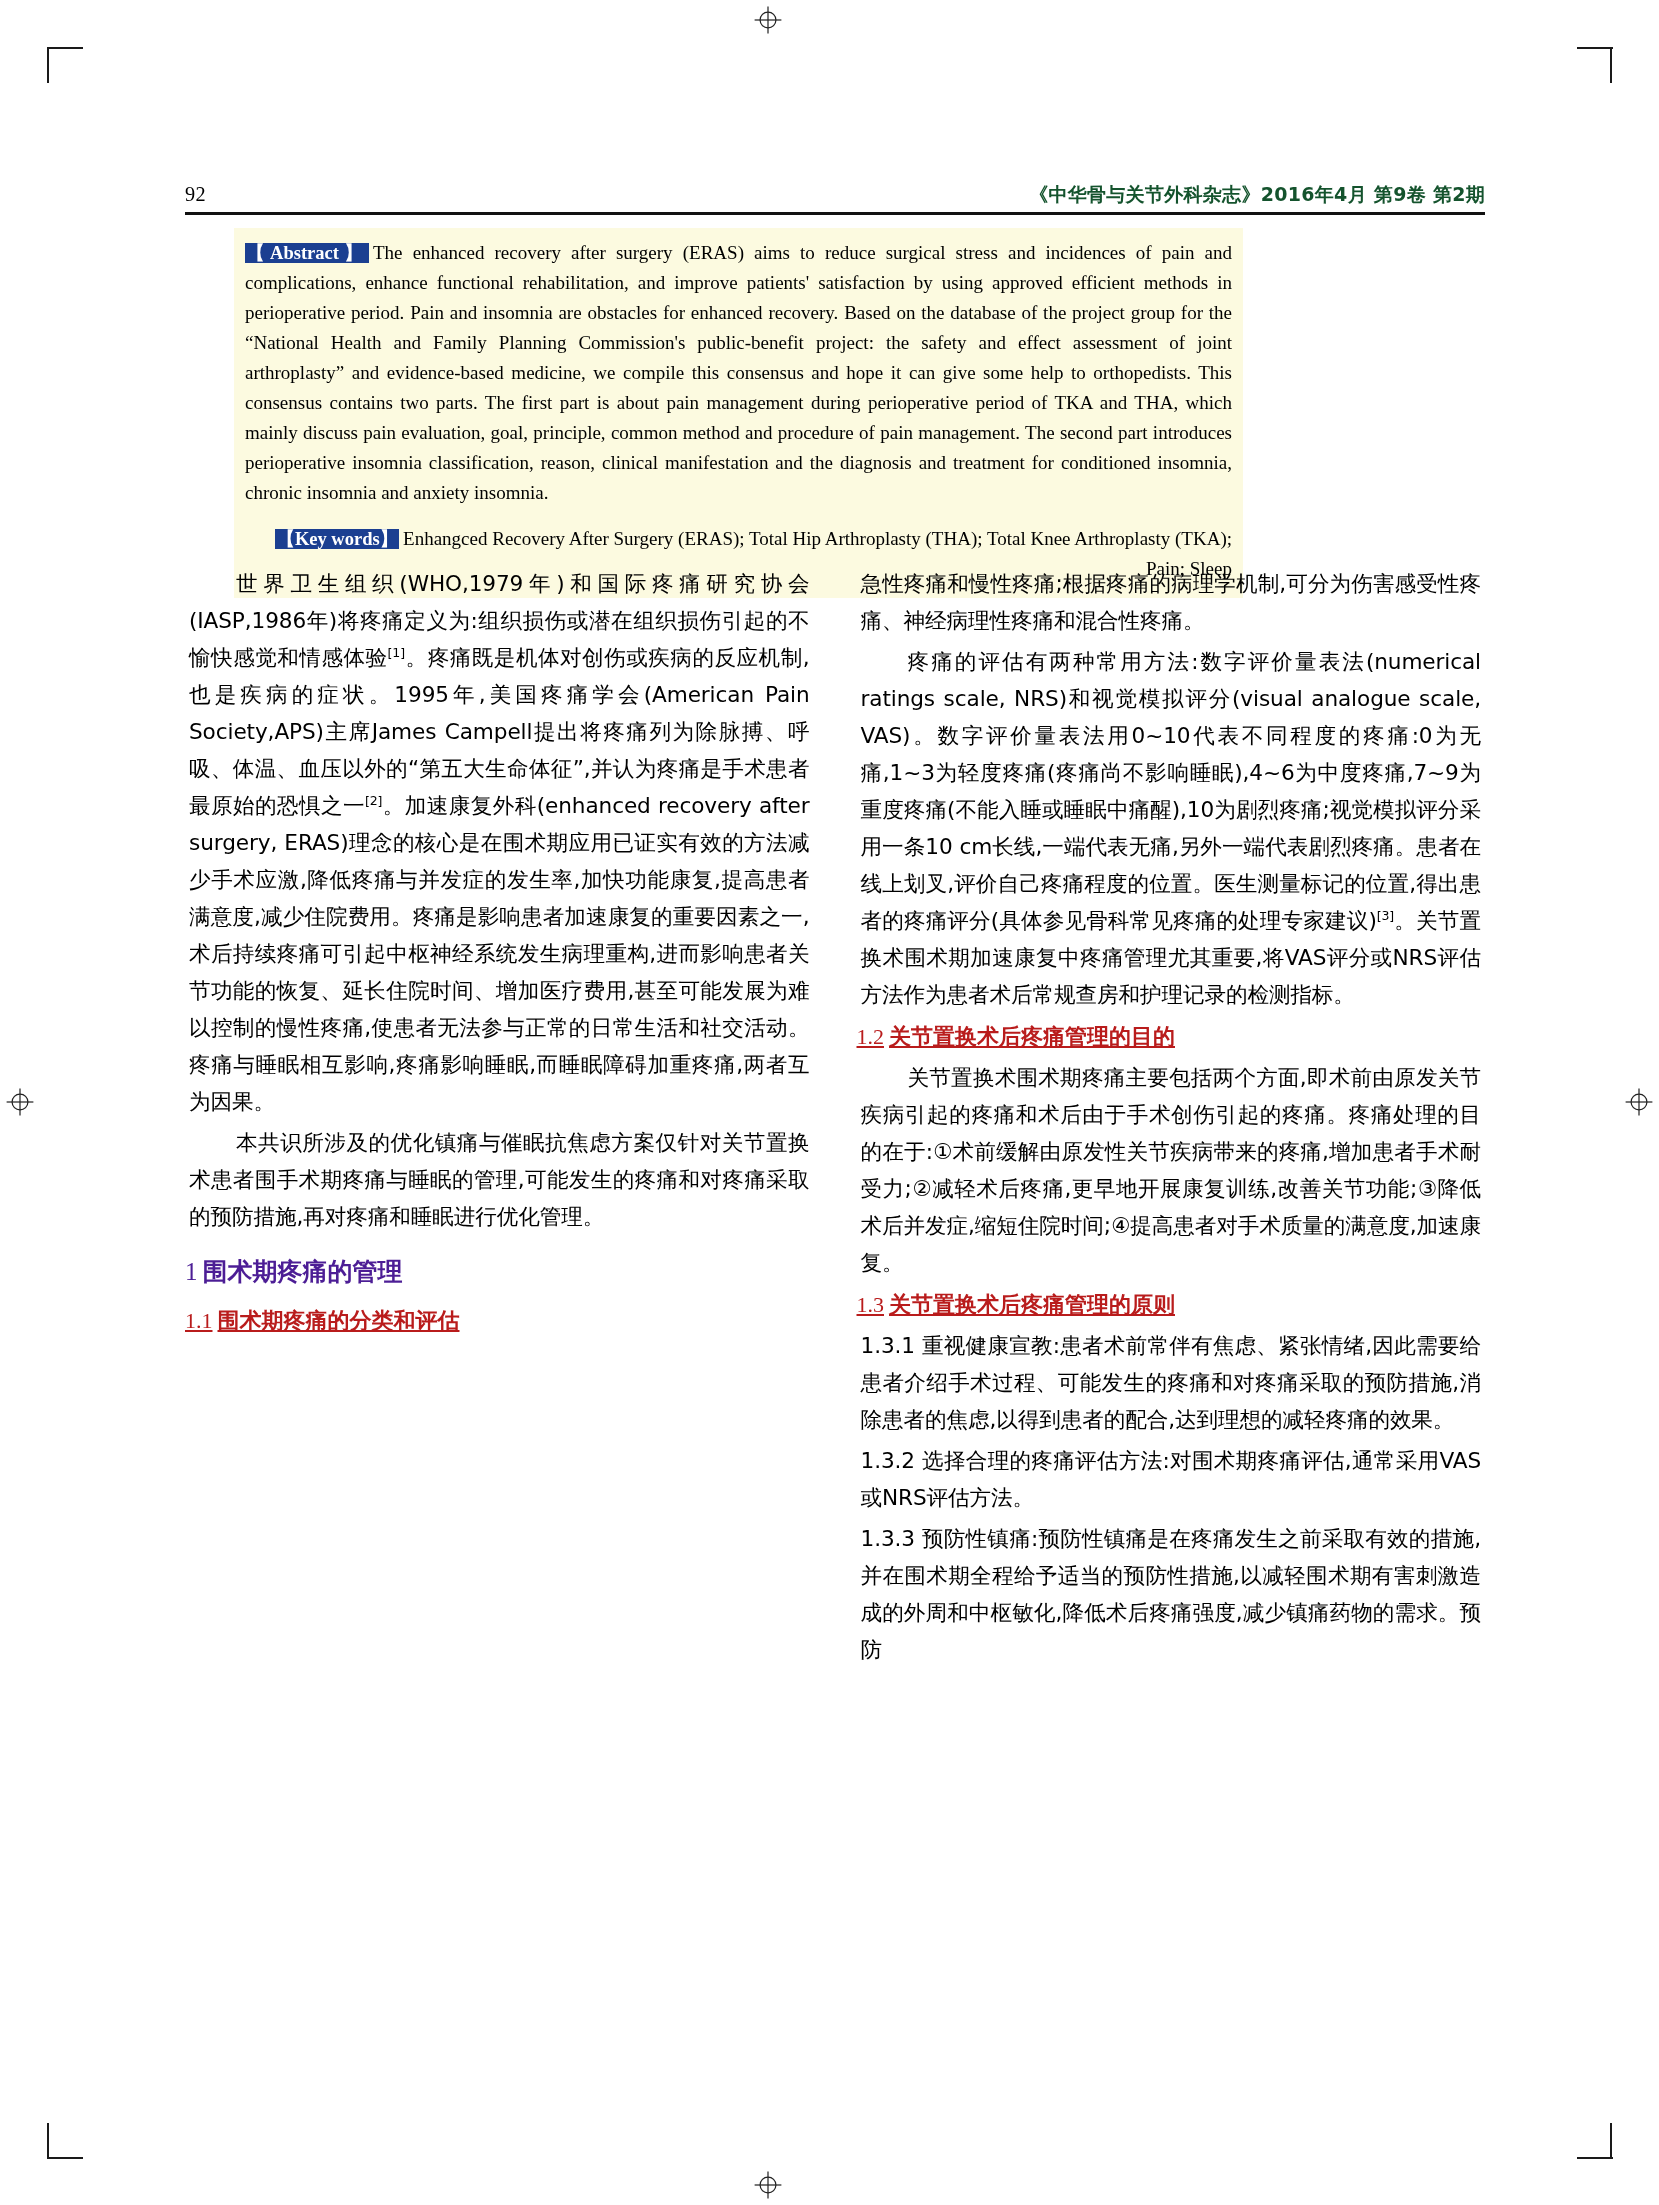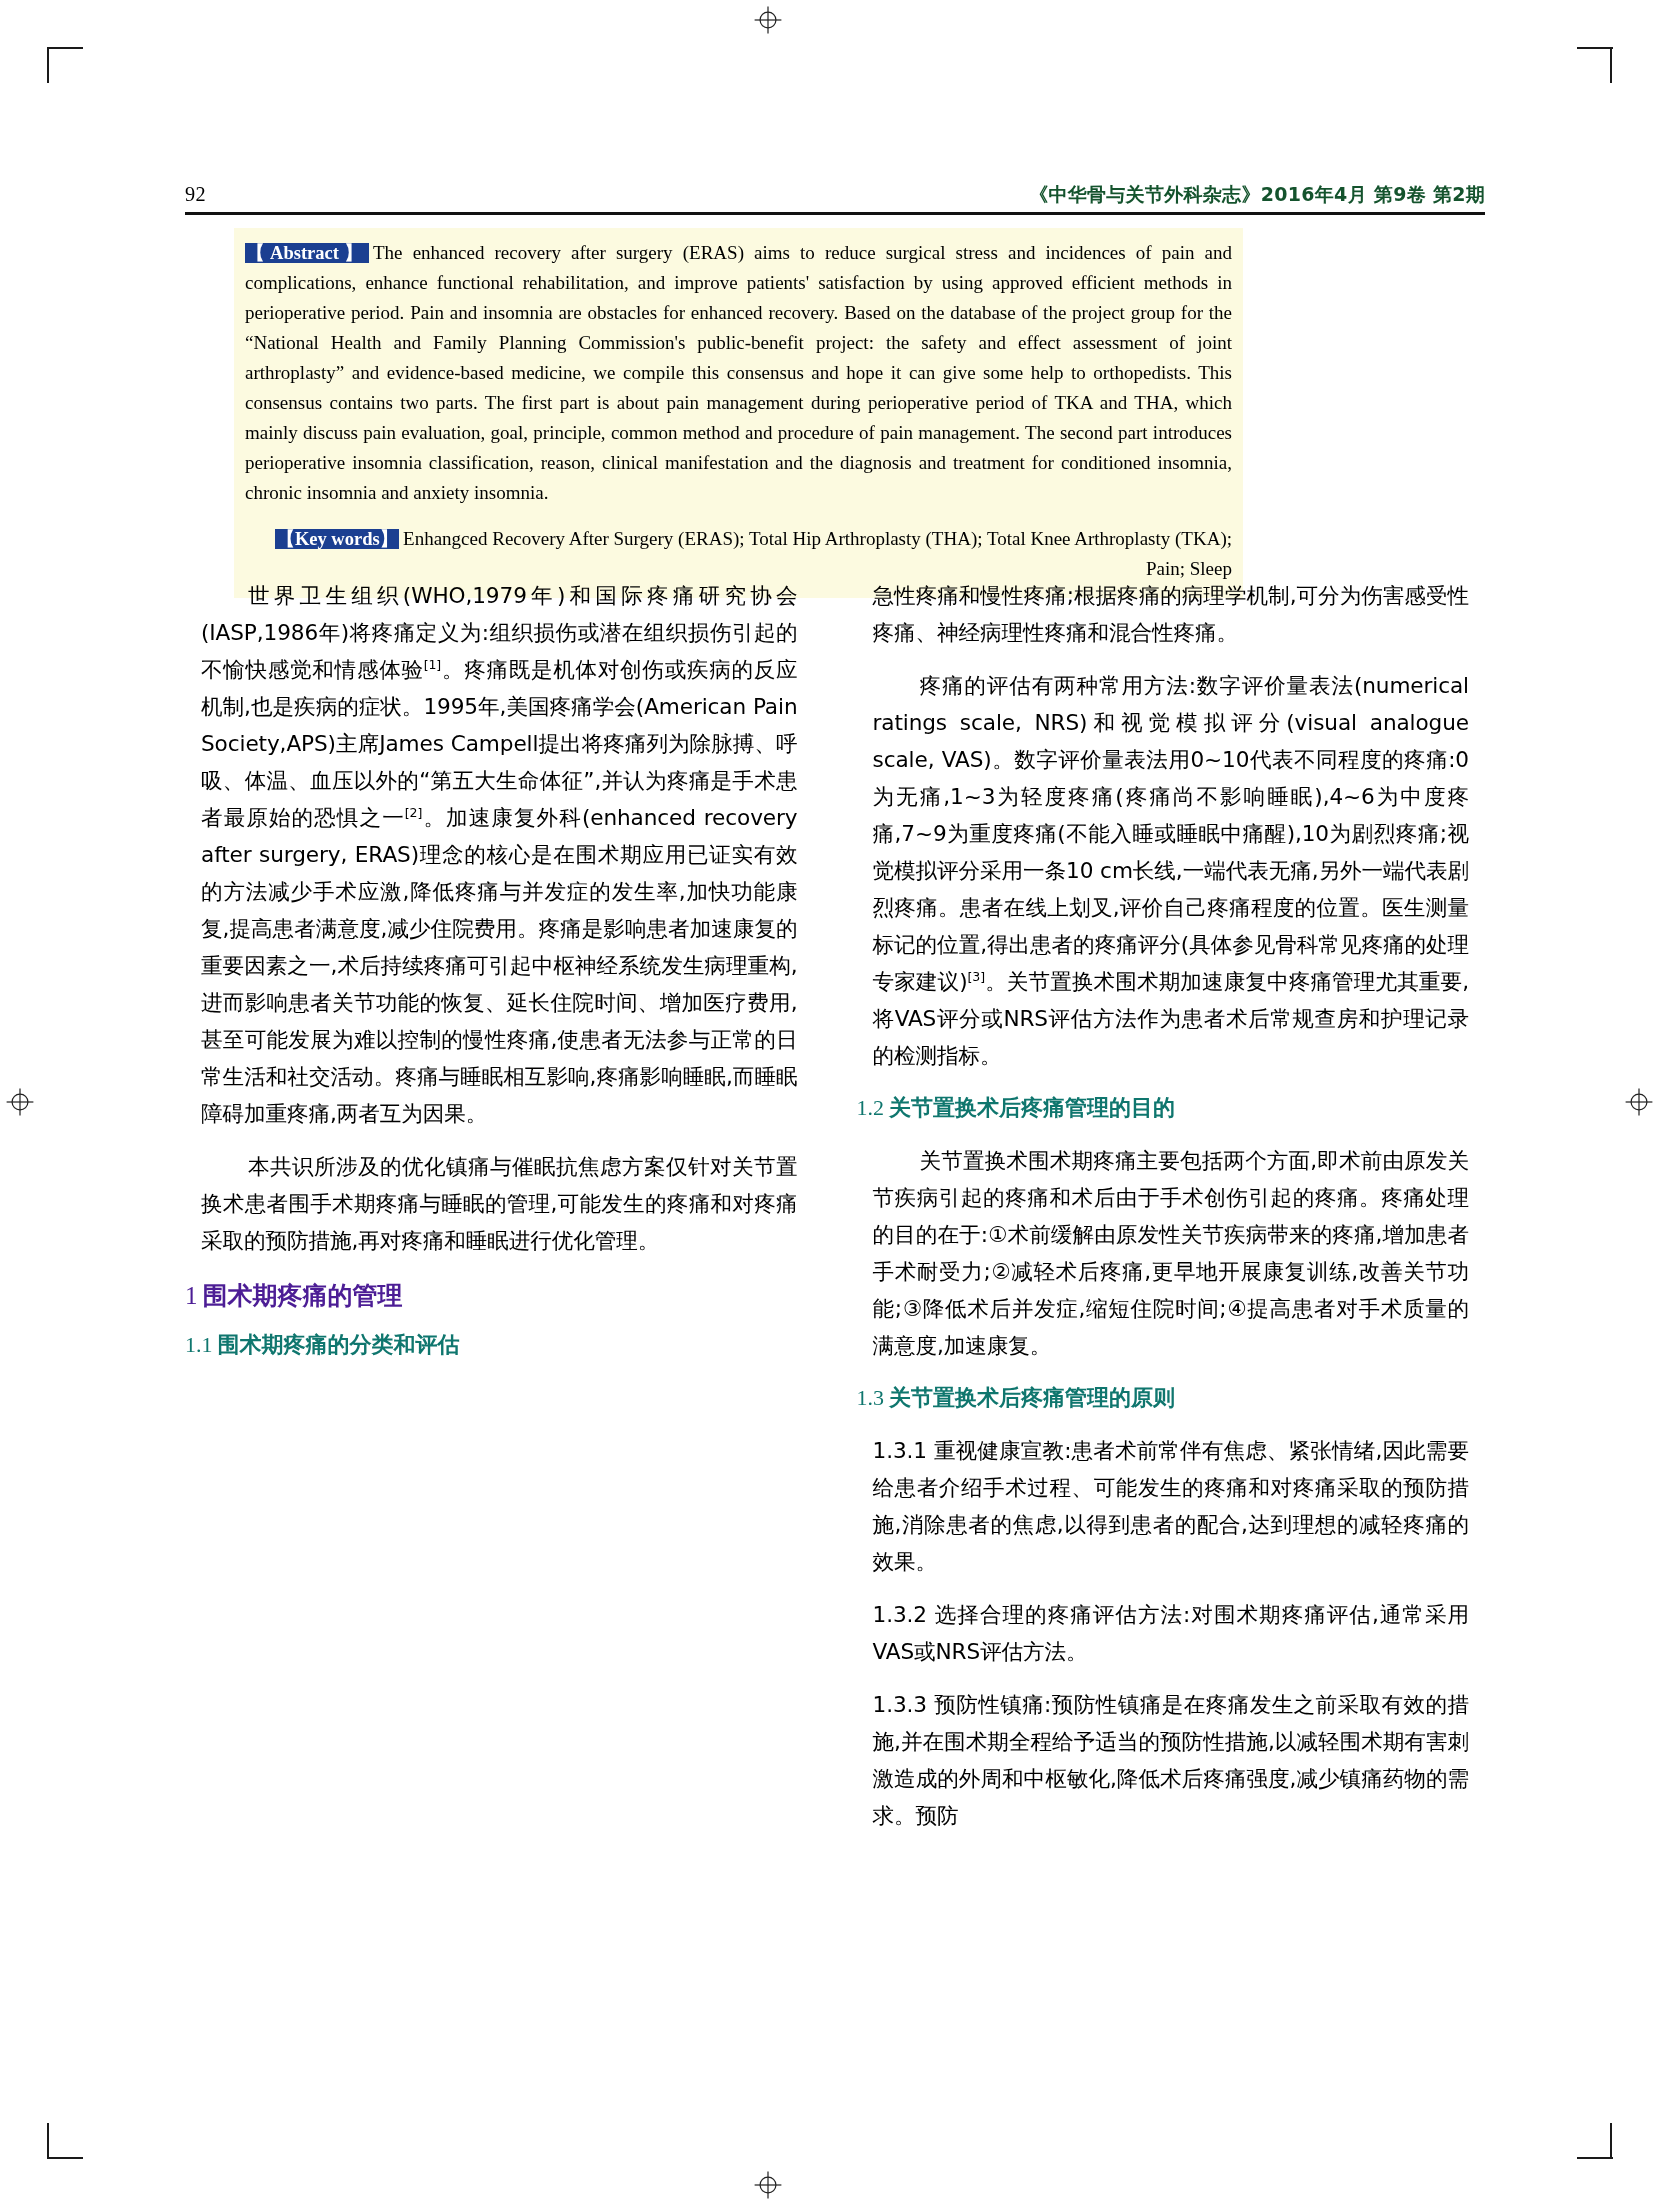--- a/index.html
+++ b/index.html
@@ -115,21 +115,21 @@
     top: 382px;
     width: 1300px;
     display: flex;
     gap: 43px;
   }
   .col {
     width: 629px;
   }
 
   .p {
-    margin: 16px;
+    margin: 4px;
     font-size: 21.6px;
     line-height: 37px;
     text-align: justify;
     text-align-last: left;
     font-family: "DejaVu Sans", "Liberation Sans", sans-serif;
     letter-spacing: -0.1px;
   }
   .p.indent { text-indent: 47px; }
 
   .h1 {
@@ -138,22 +138,23 @@
     line-height: 36px;
     color: #4c1d95;
     font-weight: bold;
     font-family: "DejaVu Sans", "Liberation Sans", sans-serif;
   }
   .h2 {
     margin: 6.2px 0 2.5px 0;
     font-size: 22px;
     line-height: 36px;
     font-weight: bold;
-    color: #0f766e;
+    color: #b91c1c;
     font-family: "DejaVu Sans", "Liberation Sans", sans-serif;
+    text-decoration: underline;
   }
   .h1 .num, .h2 .num {
     font-family: "Liberation Serif", serif;
     font-weight: normal;
     margin-right: 5px;
   }
   .h2 .num { font-weight: normal; }
 
   sup {
     font-size: 0.58em;

